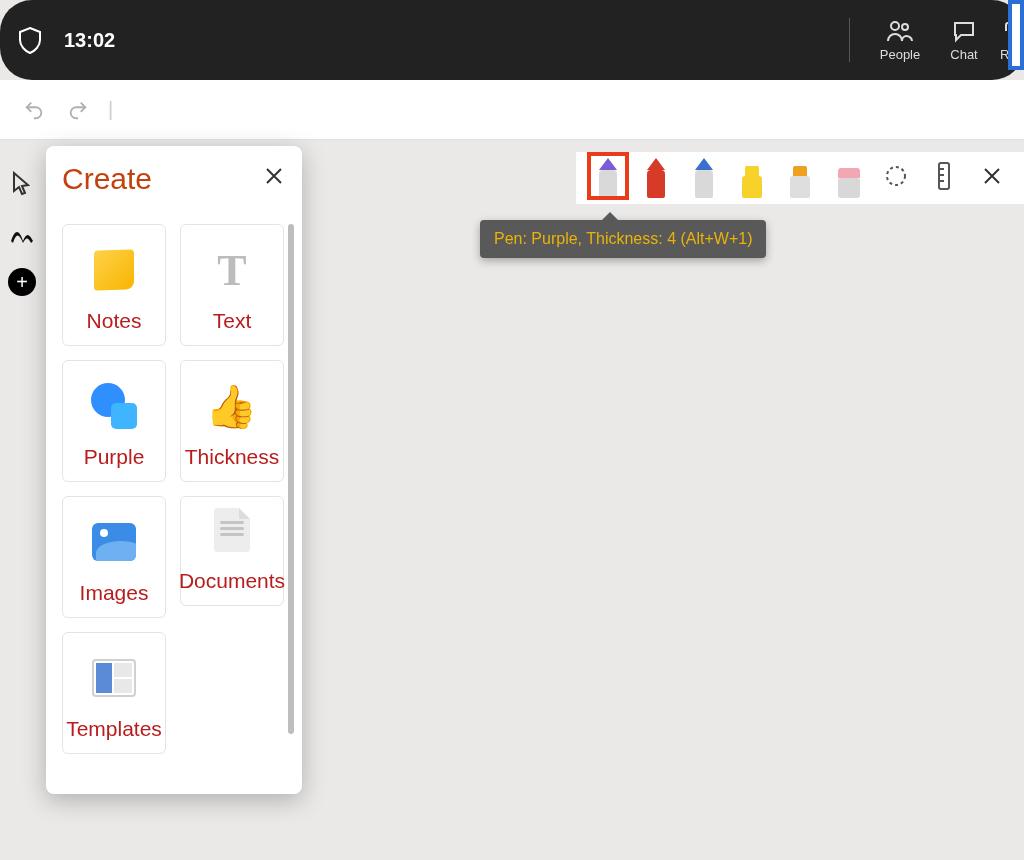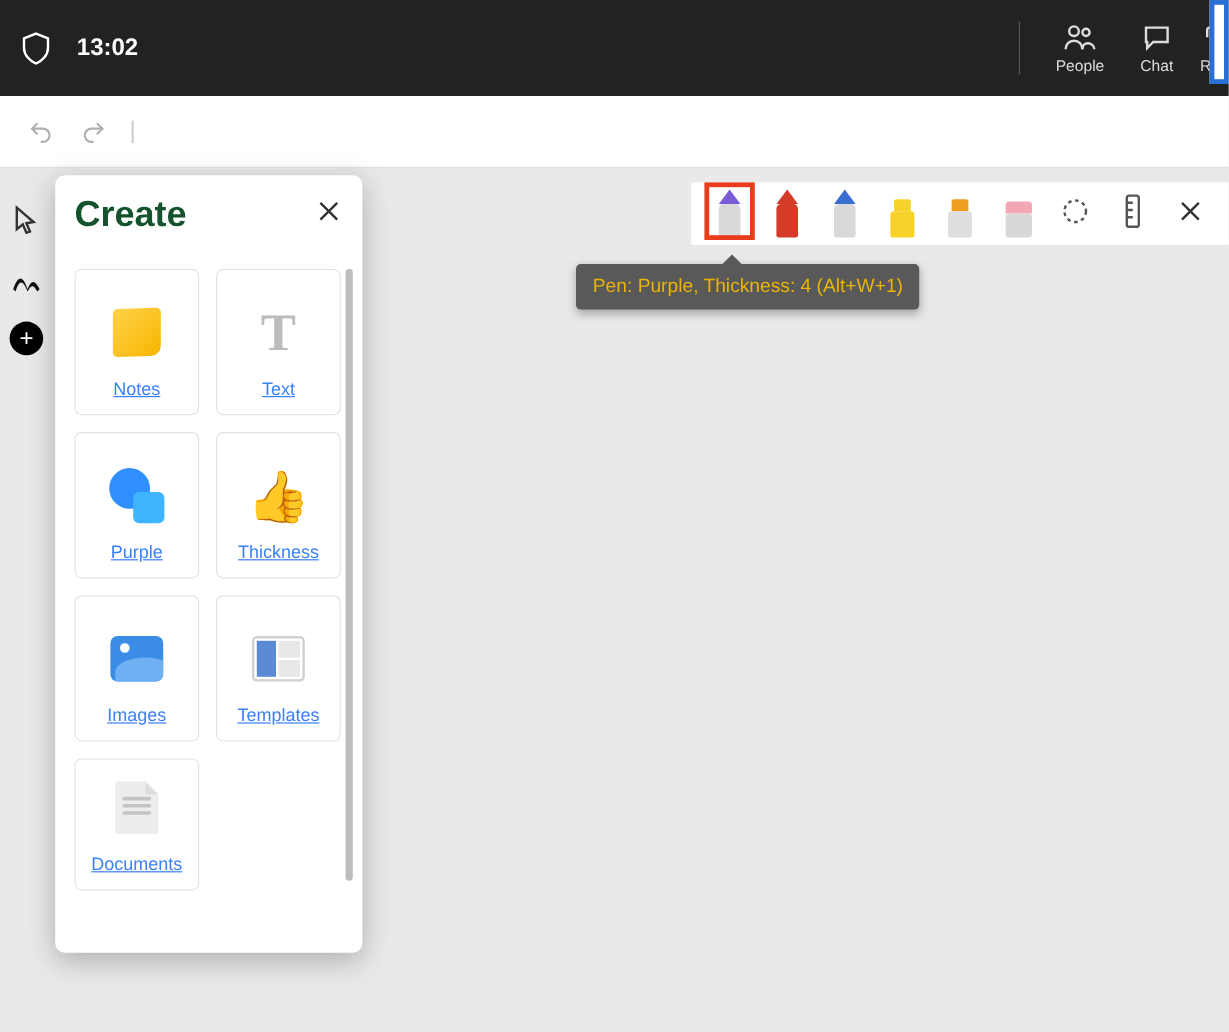--- a/index.html
+++ b/index.html
@@ -13,20 +13,21 @@
 
     
     .top-bar {
       height: 80px;
       background: #222;
       display: flex;
       align-items: center;
       color: #fff;
       padding: 0 18px;
       position: relative;
+      border-radius: 32px;
     }
     .top-shield { width: 24px; height: 28px; margin-right: 22px; }
     .clock { font-size: 20px; font-weight: 600; color: #fff; }
     .top-right { position: absolute; right: 0; top: 0; height: 80px; display: flex; align-items: center; }
     .stop-btn {
       background: #444; color: #fff; border: 1px solid #666;
       padding: 10px 20px; font-size: 18px; cursor: pointer; font-weight: 600;
     }
     .vdiv { width: 1px; height: 44px; background: #555; margin: 0 18px; }
     .top-act { display: flex; flex-direction: column; align-items: center; color: #ddd; font-size: 13px; width: 64px; cursor: pointer; }
@@ -63,33 +64,33 @@
     
     .panel {
       position: absolute; left: 46px; top: 6px;
       width: 256px; height: 648px;
       background: #fff; border-radius: 8px;
       box-shadow: 0 6px 24px rgba(0,0,0,0.25);
       padding: 16px 4px 4px 16px;
       display: flex; flex-direction: column;
     }
     .panel-head { display: flex; justify-content: space-between; padding-right: 14px; align-items: center; }
-    .panel-h1 { font-size: 30px; font-weight: 700; color: #14532d; }
+    .panel-h1 { font-size: 30px; font-weight: 400; color: #c2410c; }
     .panel-close { font-size: 22px; color: #333; cursor: pointer; }
     .panel-body { margin-top: 28px; height: 540px; overflow-y: hidden; position: relative; }
     .grid {
       display: grid; grid-template-columns: 104px 104px; gap: 14px 14px;
     }
     .card {
       width: 104px; height: 122px; border: 1px solid #e3e3e3; border-radius: 6px;
       display: flex; flex-direction: column; align-items: center; justify-content: flex-end;
       padding-bottom: 12px; cursor: pointer; background: #fff;
     }
     .card .icon { width: 46px; height: 46px; margin-bottom: 16px; display: flex; align-items: center; justify-content: center; }
-    .card .label { font-size: 15px; color: #3b82f6; text-decoration: underline; }
+    .card .label { font-size: 21px; color: #b91c1c; }
     .scrollbar { position: absolute; right: 4px; top: 0; width: 6px; height: 510px; background: #bdbdbd; border-radius: 3px; }
 
     
     .pen-bar {
       position: absolute; top: 12px; left: 576px; width: 448px; height: 52px;
       background: #fff;  display: flex; align-items: flex-end;
       padding: 0 8px 6px 8px;
     }
     .pen { width: 40px; height: 44px; margin: 0 5px; display:flex; align-items:flex-end; justify-content:center; cursor:pointer; position: relative;}
     .pen.highlighted { outline: 4px solid #e83c1a; outline-offset: -2px; }
@@ -241,40 +242,40 @@
         <div class="card">
           <div class="icon thumb-ico">👍</div>
           <div class="label">Thickness</div>
         </div>
         <div class="card">
           <div class="icon">
               <div class="img-ico"></div>
             </div>
           <div class="label">Images</div>
         </div>
+        <div class="card" style="height:110px;">
+          <div class="icon">
+              <div class="doc-ico">
+                <div class="l"></div>
+                <div class="l"></div>
+                <div class="l"></div>
+              </div>
+            </div>
+          <div class="label">Documents</div>
+        </div>
         <div class="card">
           <div class="icon">
               <div class="tmpl-ico">
                 <div></div>
                 <div></div>
                 <div></div>
               </div>
             </div>
           <div class="label">Templates</div>
         </div>
-        <div class="card" style="height:110px;">
-          <div class="icon">
-              <div class="doc-ico">
-                <div class="l"></div>
-                <div class="l"></div>
-                <div class="l"></div>
-              </div>
-            </div>
-          <div class="label">Documents</div>
-        </div>
       </div>
       <div class="scrollbar"></div>
     </div>
   </div>
 
   <div class="pen-bar">
     <div class="pen highlighted">
       <div class="pen-shape">
         <div class="pen-tip" style="border-bottom:12px solid #7b5bd6;"></div>
         <div class="pen-body" style="background:#d9d9d9;"></div>

